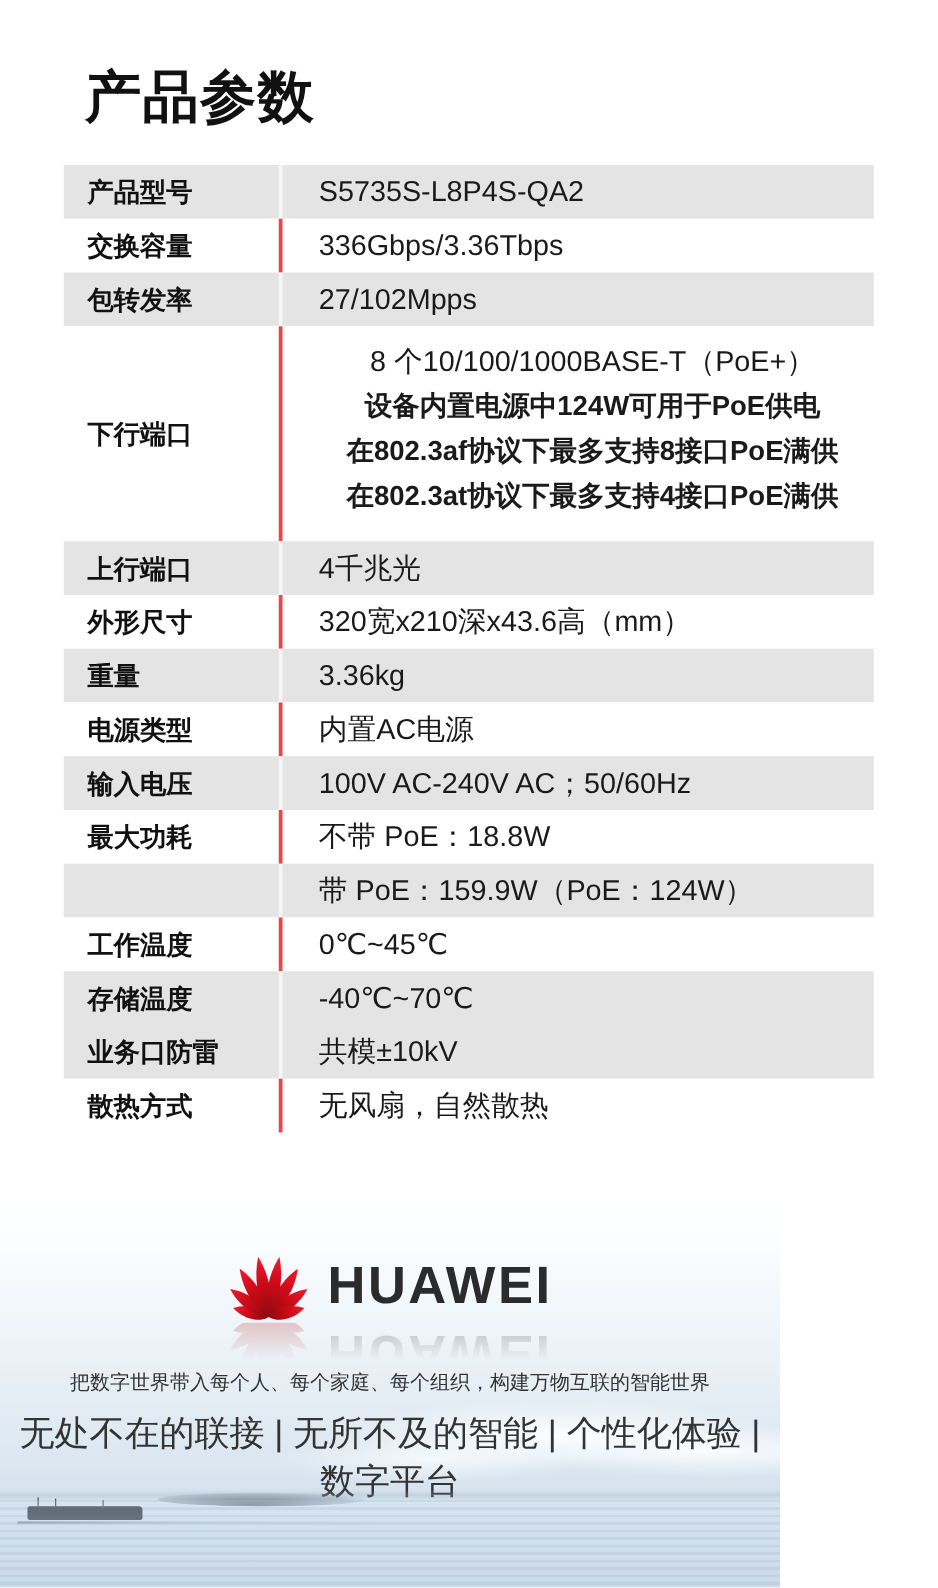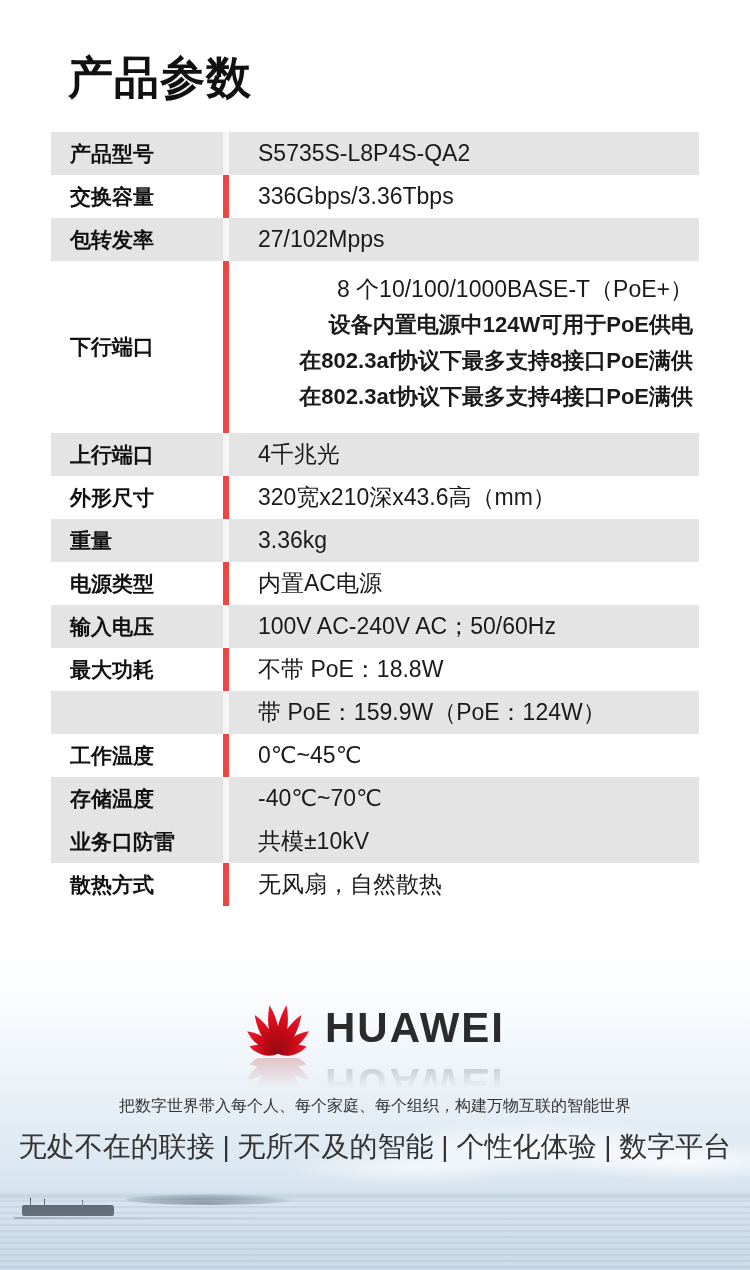--- a/index.html
+++ b/index.html
@@ -22,33 +22,33 @@
   .row.shaded{background:#e4e4e4;}
   .cell-label{
     width:172px;box-sizing:border-box;padding-left:19px;
     display:flex;align-items:center;
     font-size:21px;font-weight:700;color:#111;
   }
   .cell-value{
     flex:1;box-sizing:border-box;padding-left:29px;padding-right:6px;
     display:flex;align-items:center;
     font-size:23px;color:#1a1a1a;
-    border-left:6px solid #ef4444;
+    border-left:3px solid #ef4444;
   }
   .row.shaded .cell-value{border-left-color:#f6f6f6;}
   .row.tall{min-height:172px;}
   .row.tall .cell-value{
-    flex-direction:column;align-items:flex-end;justify-content:flex-start;
+    flex-direction:column;align-items:center;justify-content:flex-start;
     padding-top:10px;padding-bottom:16px;
   }
   .value-line{line-height:36px;}
   .value-line.bold{font-weight:700;font-size:22px;}
   
   .footer{
-    position:absolute;left:0;top:950px;width:750px;height:320px;
+    position:absolute;left:0;top:950px;width:624px;height:320px;
     background:
       radial-gradient(ellipse 260px 40px at 72% 62%, rgba(255,255,255,0.95), rgba(255,255,255,0) 70%),
       radial-gradient(ellipse 200px 30px at 92% 66%, rgba(255,255,255,0.85), rgba(255,255,255,0) 70%),
       radial-gradient(ellipse 180px 26px at 55% 68%, rgba(255,255,255,0.7), rgba(255,255,255,0) 70%),
       linear-gradient(180deg,#ffffff 0%,#fdfeff 10%,#f2f7fb 30%,#e6eef5 50%,#dbe7f1 68%,#d2e0ec 82%,#cbdae8 100%);
   }
   .brand-block{position:absolute;top:48px;left:0;width:100%;}
   .brand-row{
     display:flex;justify-content:center;align-items:center;height:60px;
   }

